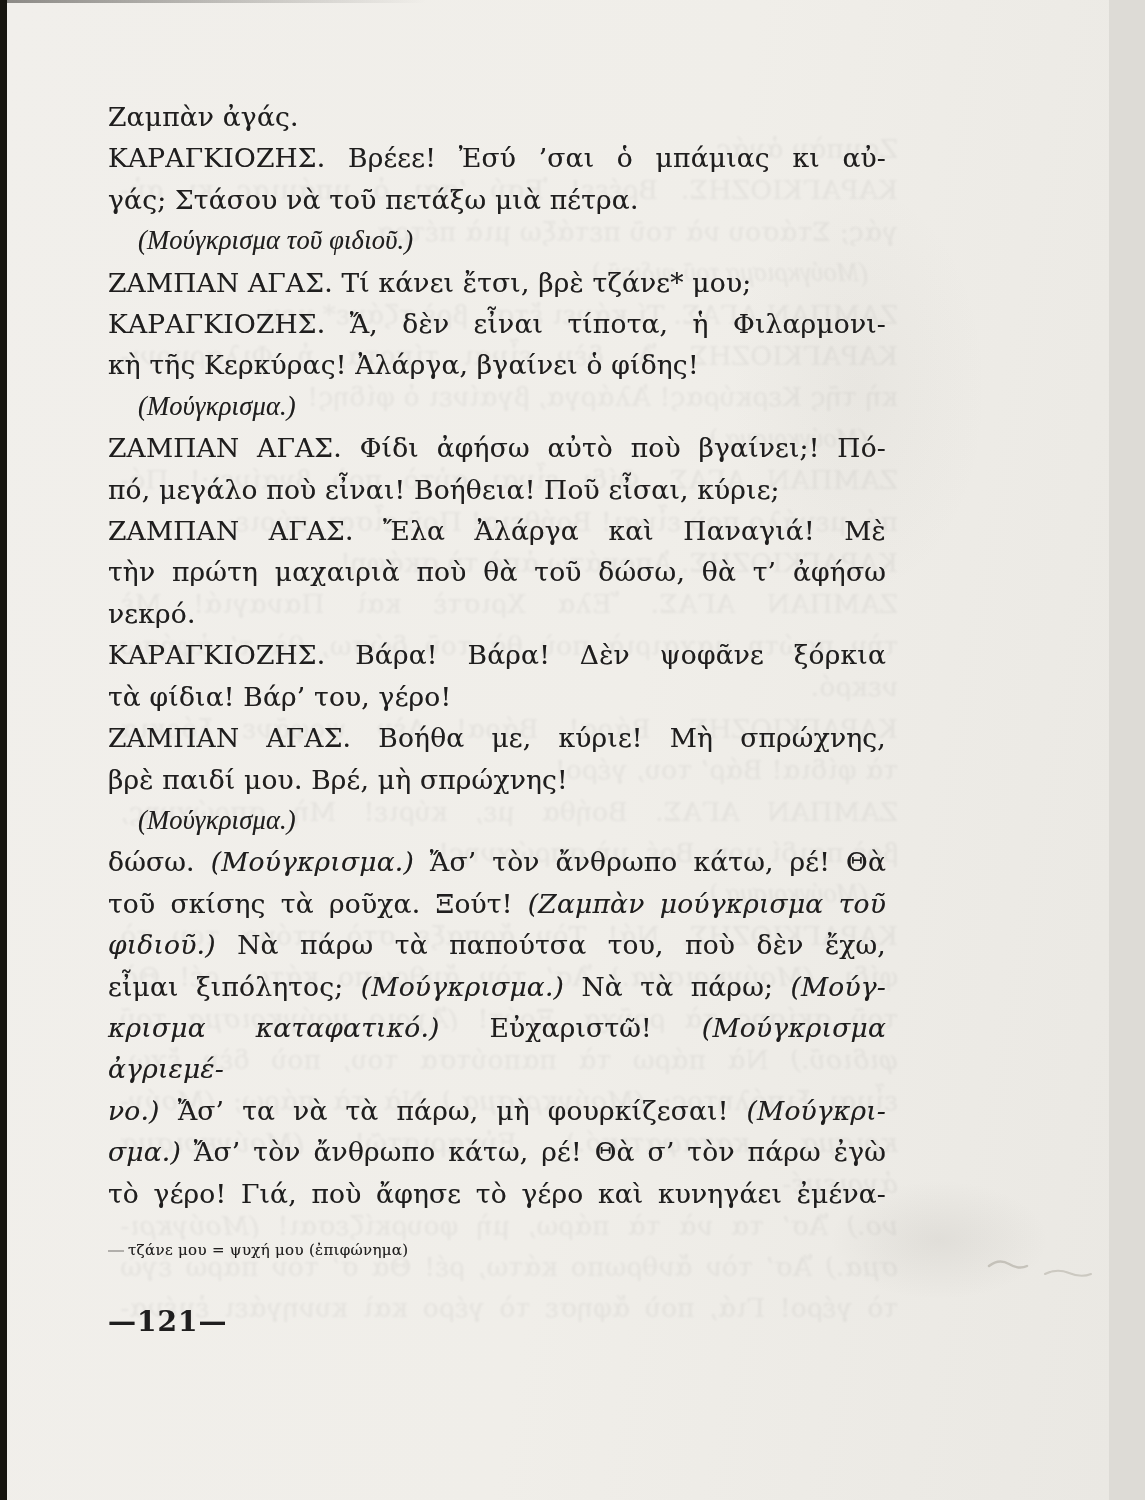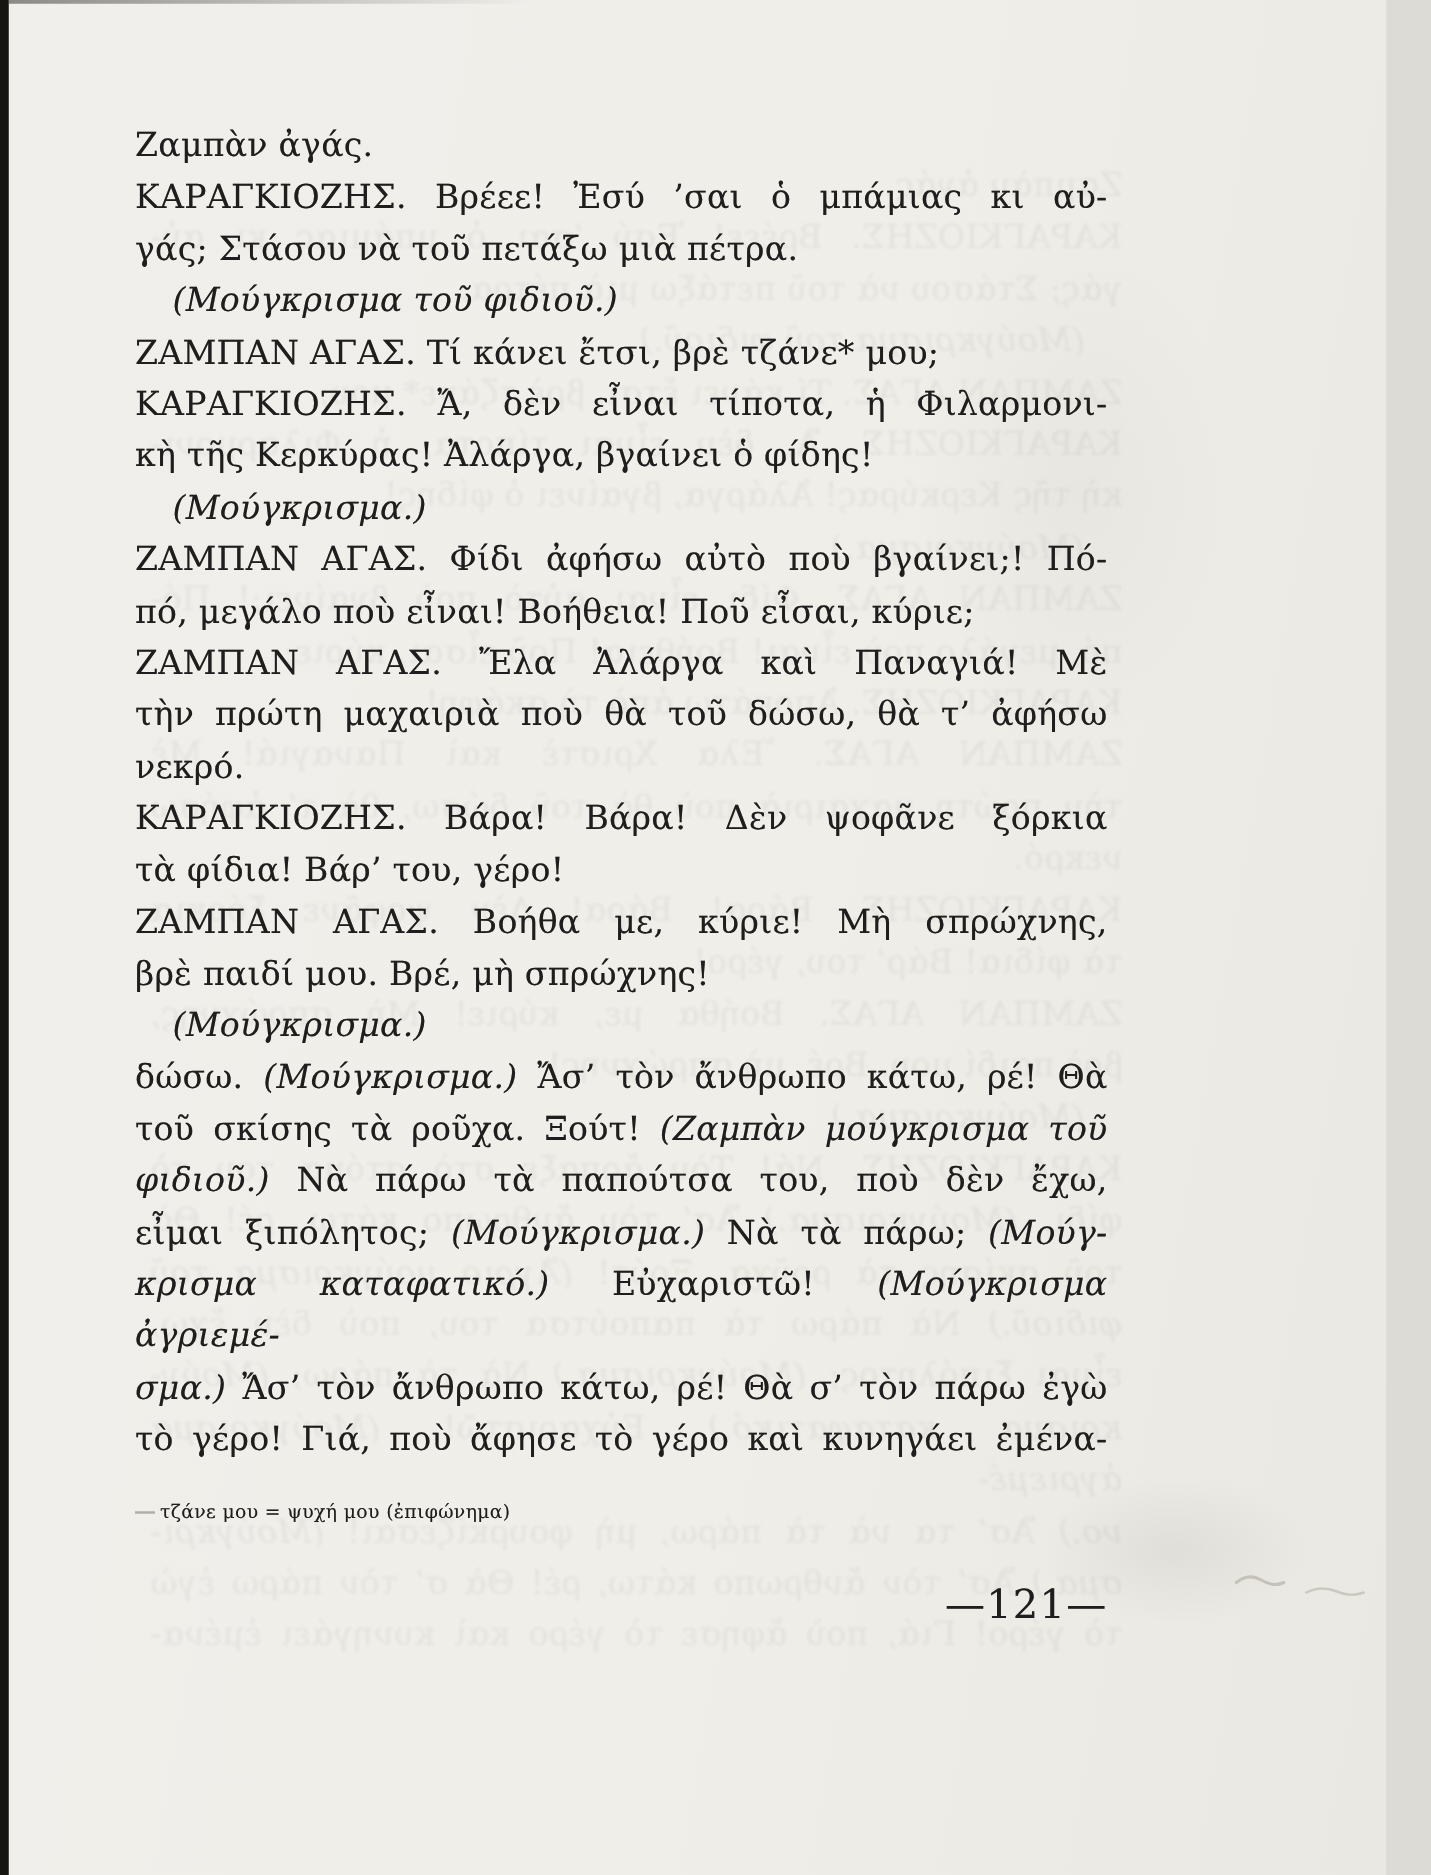--- a/index.html
+++ b/index.html
@@ -41,42 +41,43 @@
     position: absolute; left: 108px; top: 96px; width: 778px;
     z-index: 2;
   }
   .line {
     font-size: 26.5px;
     line-height: 41.4px;
     letter-spacing: 0.2px;
     text-shadow: 0 0 0.4px rgba(30,28,26,0.45);
   }
   .line.justify { text-align: justify; text-align-last: justify; }
-  .line.indent { padding-left: 30px; }
+  .line.indent { padding-left: 30px; font-family: Liberation Serif, serif; }
   .seg.italic { font-style: italic; }
   .footnote {
     margin-top: 27px;
     font-size: 15px;
     letter-spacing: 0.3px;
     text-shadow: 0 0 0.4px rgba(30,28,26,0.4);
   }
   .footnote::before {
     content: "";
     display: inline-block;
     width: 16px; height: 2px;
     background: rgba(60,58,54,0.35);
     margin-right: 4px;
     vertical-align: middle;
   }
   .page-number {
     margin-top: 46px;
-    text-align: right;
-    font-size: 32px;
+    text-align: left;
+    font-size: 28px;
     letter-spacing: 1px;
     text-shadow: 0 0 0.4px rgba(30,28,26,0.4);
+    font-weight: bold;
   }
   .pencil-mark {
     position: absolute; right: 14px; top: 1256px;
     z-index: 3; opacity: 0.55;
   }
   .smudge {
     position: absolute; border-radius: 50%;
     pointer-events: none; z-index: 1;
   }
   .smudge.s1 {
@@ -148,20 +149,21 @@
         <div class="line justify"><span class="seg">ΚΑΡΑΓΚΙΟΖΗΣ. Βάρα! Βάρα! Δὲν ψοφᾶνε ξόρκια</span></div>
         <div class="line"><span class="seg">τὰ φίδια! Βάρ’ του, γέρο!</span></div>
         <div class="line justify"><span class="seg">ΖΑΜΠΑΝ ΑΓΑΣ. Βοήθα με, κύριε! Μὴ σπρώχνης,</span></div>
         <div class="line"><span class="seg">βρὲ παιδί μου. Βρέ, μὴ σπρώχνης!</span></div>
         <div class="line indent"><span class="seg italic">(Μούγκρισμα.)</span></div>
         <div class="line justify"><span class="seg">δώσω. </span><span class="seg italic">(Μούγκρισμα.)</span><span class="seg"> Ἄσ’ τὸν ἄνθρωπο κάτω, ρέ! Θὰ</span></div>
         <div class="line justify"><span class="seg">τοῦ σκίσης τὰ ροῦχα. Ξούτ! </span><span class="seg italic">(Ζαμπὰν μούγκρισμα τοῦ</span></div>
         <div class="line justify"><span class="seg italic">φιδιοῦ.)</span><span class="seg"> Νὰ πάρω τὰ παπούτσα του, ποὺ δὲν ἔχω,</span></div>
         <div class="line justify"><span class="seg">εἶμαι ξιπόλητος; </span><span class="seg italic">(Μούγκρισμα.)</span><span class="seg"> Νὰ τὰ πάρω; </span><span class="seg italic">(Μούγ-</span></div>
         <div class="line justify"><span class="seg italic">κρισμα καταφατικό.)</span><span class="seg"> Εὐχαριστῶ! </span><span class="seg italic">(Μούγκρισμα ἀγριεμέ-</span></div>
+        <div class="line justify"><span class="seg italic">νο.)</span><span class="seg"> Ἄσ’ τα νὰ τὰ πάρω, μὴ φουρκίζεσαι! </span><span class="seg italic">(Μούγκρι-</span></div>
         <div class="line justify"><span class="seg italic">σμα.)</span><span class="seg"> Ἄσ’ τὸν ἄνθρωπο κάτω, ρέ! Θὰ σ’ τὸν πάρω ἐγὼ</span></div>
         <div class="line justify"><span class="seg">τὸ γέρο! Γιά, ποὺ ἄφησε τὸ γέρο καὶ κυνηγάει ἐμένα-</span></div>
       </div>
     <div class="footnote">τζάνε μου = ψυχή μου (ἐπιφώνημα)</div>
     <div class="page-number">—121—</div>
   </main>
 
   <svg class="pencil-mark" width="110" height="28" viewBox="0 0 110 28">
     <path d="M4 10 q10 -8 20 -2 t18 2" fill="none" stroke="#a9a59b" stroke-width="2.5" stroke-linecap="round"></path>
     <path d="M60 18 q12 -6 24 -1 t22 1" fill="none" stroke="#b3afa5" stroke-width="2" stroke-linecap="round"></path>

